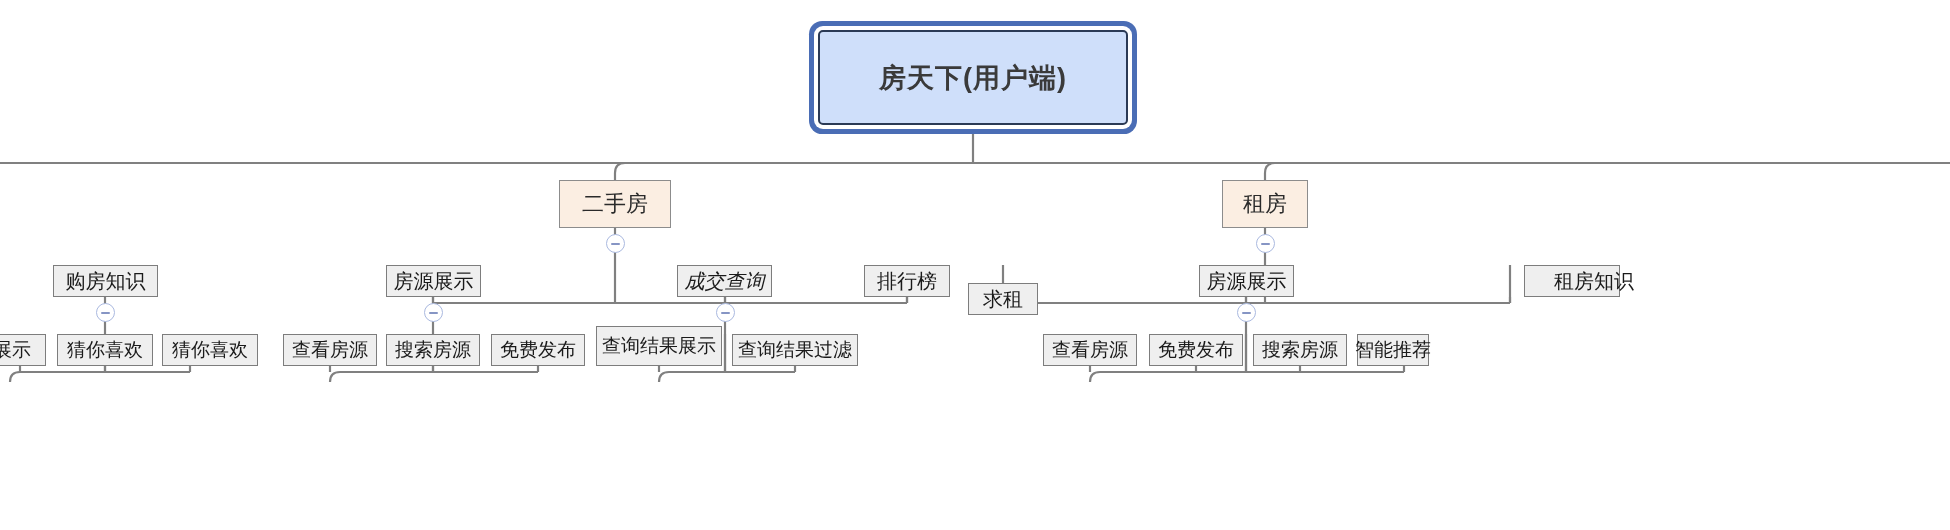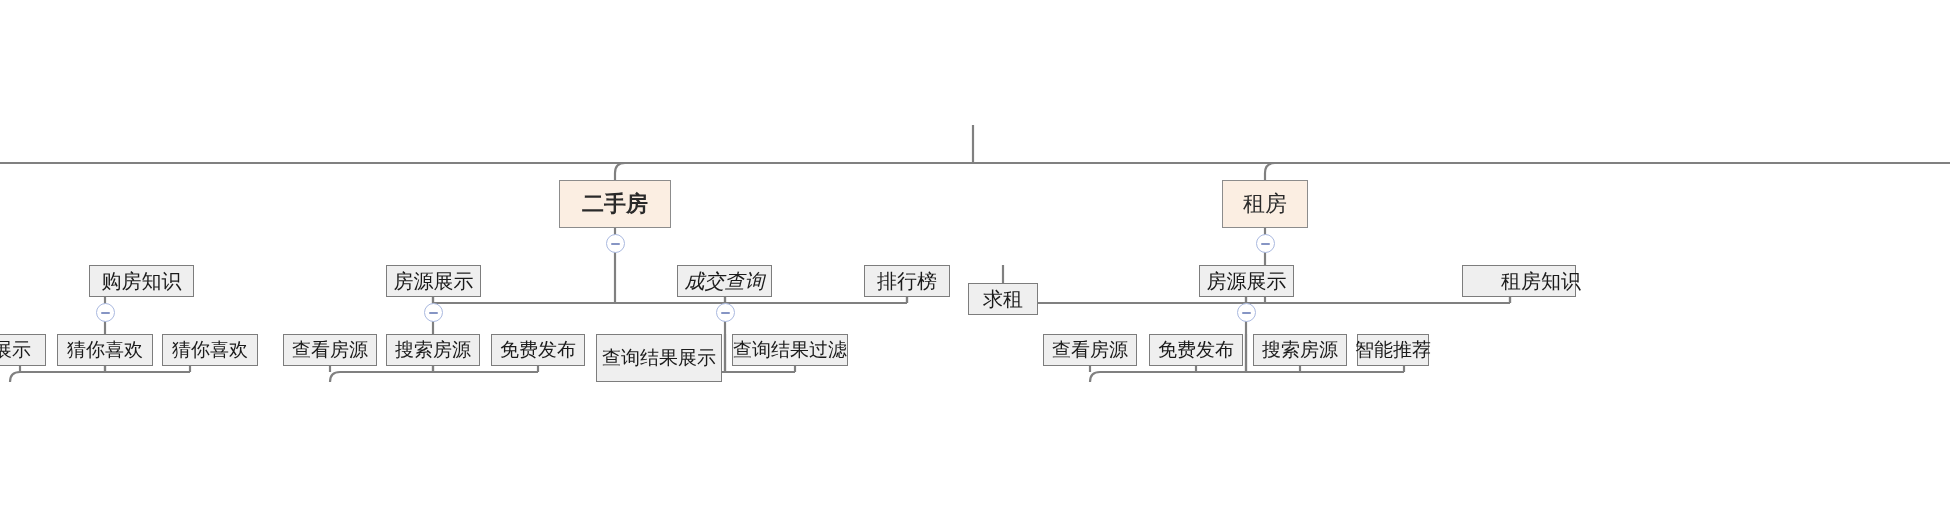--- a/index.html
+++ b/index.html
@@ -119,36 +119,39 @@
       <path d="M1196,372 L1196,334"></path>
       <path d="M1300,372 L1300,334"></path>
       <path d="M1404,372 L1404,334"></path>
 
       <path d="M907,297 L907,303"></path>
       <path d="M1003,297 L1003,303"></path>
       <path d="M1510,297 L1510,303"></path>
     </g>
   </svg>
 
-
-  <div class="node l2" style="left:559px;top:180px;width:112px;height:48px;font-weight:bold;">
+  <div class="node root" style="left:818px;top:30px;width:310px;height:95px;">
+    <span>房天下(用户端)</span>
+  </div>
+
+  <div class="node l2" style="left:559px;top:180px;width:112px;height:48px;">
     <span>二手房</span>
   </div>
   <div class="collapse" style="left:606px;top:234px;">
     <span class="bar"></span>
   </div>
 
   <div class="node l2" style="left:1222px;top:180px;width:86px;height:48px;">
     <span>租房</span>
   </div>
   <div class="collapse" style="left:1256px;top:234px;">
     <span class="bar"></span>
   </div>
 
-  <div class="node l3" style="left:53px;top:265px;width:105px;height:32px;margin-left:36px;">
+  <div class="node l3" style="left:53px;top:265px;width:105px;height:32px;">
     <span>购房知识</span>
   </div>
   <div class="collapse" style="left:96px;top:303px;">
     <span class="bar"></span>
   </div>
 
   <div class="node l3" style="left:386px;top:265px;width:95px;height:32px;">
     <span>房源展示</span>
   </div>
   <div class="collapse" style="left:424px;top:303px;">
@@ -170,21 +173,21 @@
     <span>求租</span>
   </div>
 
   <div class="node l3" style="left:1199px;top:265px;width:95px;height:32px;">
     <span>房源展示</span>
   </div>
   <div class="collapse" style="left:1237px;top:303px;">
     <span class="bar"></span>
   </div>
 
-  <div class="node l3" style="left:1462px;top:265px;width:114px;height:32px;padding-left:44px;">
+  <div class="node l3" style="left:1524px;top:265px;width:96px;height:32px;padding-left:44px;">
     <span>租房知识</span>
   </div>
 
   <div class="node l4" style="left:-22px;top:334px;width:68px;height:32px;">
     <span>展示</span>
   </div>
 
   <div class="node l4" style="left:57px;top:334px;width:96px;height:32px;justify-content:center;">
     <span>猜你喜欢</span>
   </div>
@@ -198,25 +201,25 @@
   </div>
 
   <div class="node l4" style="left:386px;top:334px;width:94px;height:32px;">
     <span>搜索房源</span>
   </div>
 
   <div class="node l4" style="left:491px;top:334px;width:94px;height:32px;">
     <span>免费发布</span>
   </div>
 
-  <div class="node l4" style="left:596px;top:334px;width:126px;height:48px;">
+  <div class="node l4" style="left:596px;top:326px;width:126px;height:40px;">
     <span>查询结果展示</span>
   </div>
 
-  <div class="node l4" style="left:732px;top:334px;width:116px;height:32px;">
+  <div class="node l4" style="left:732px;top:334px;width:126px;height:32px;">
     <span>查询结果过滤</span>
   </div>
 
   <div class="node l4" style="left:1043px;top:334px;width:94px;height:32px;">
     <span>查看房源</span>
   </div>
 
   <div class="node l4" style="left:1149px;top:334px;width:94px;height:32px;">
     <span>免费发布</span>
   </div>

